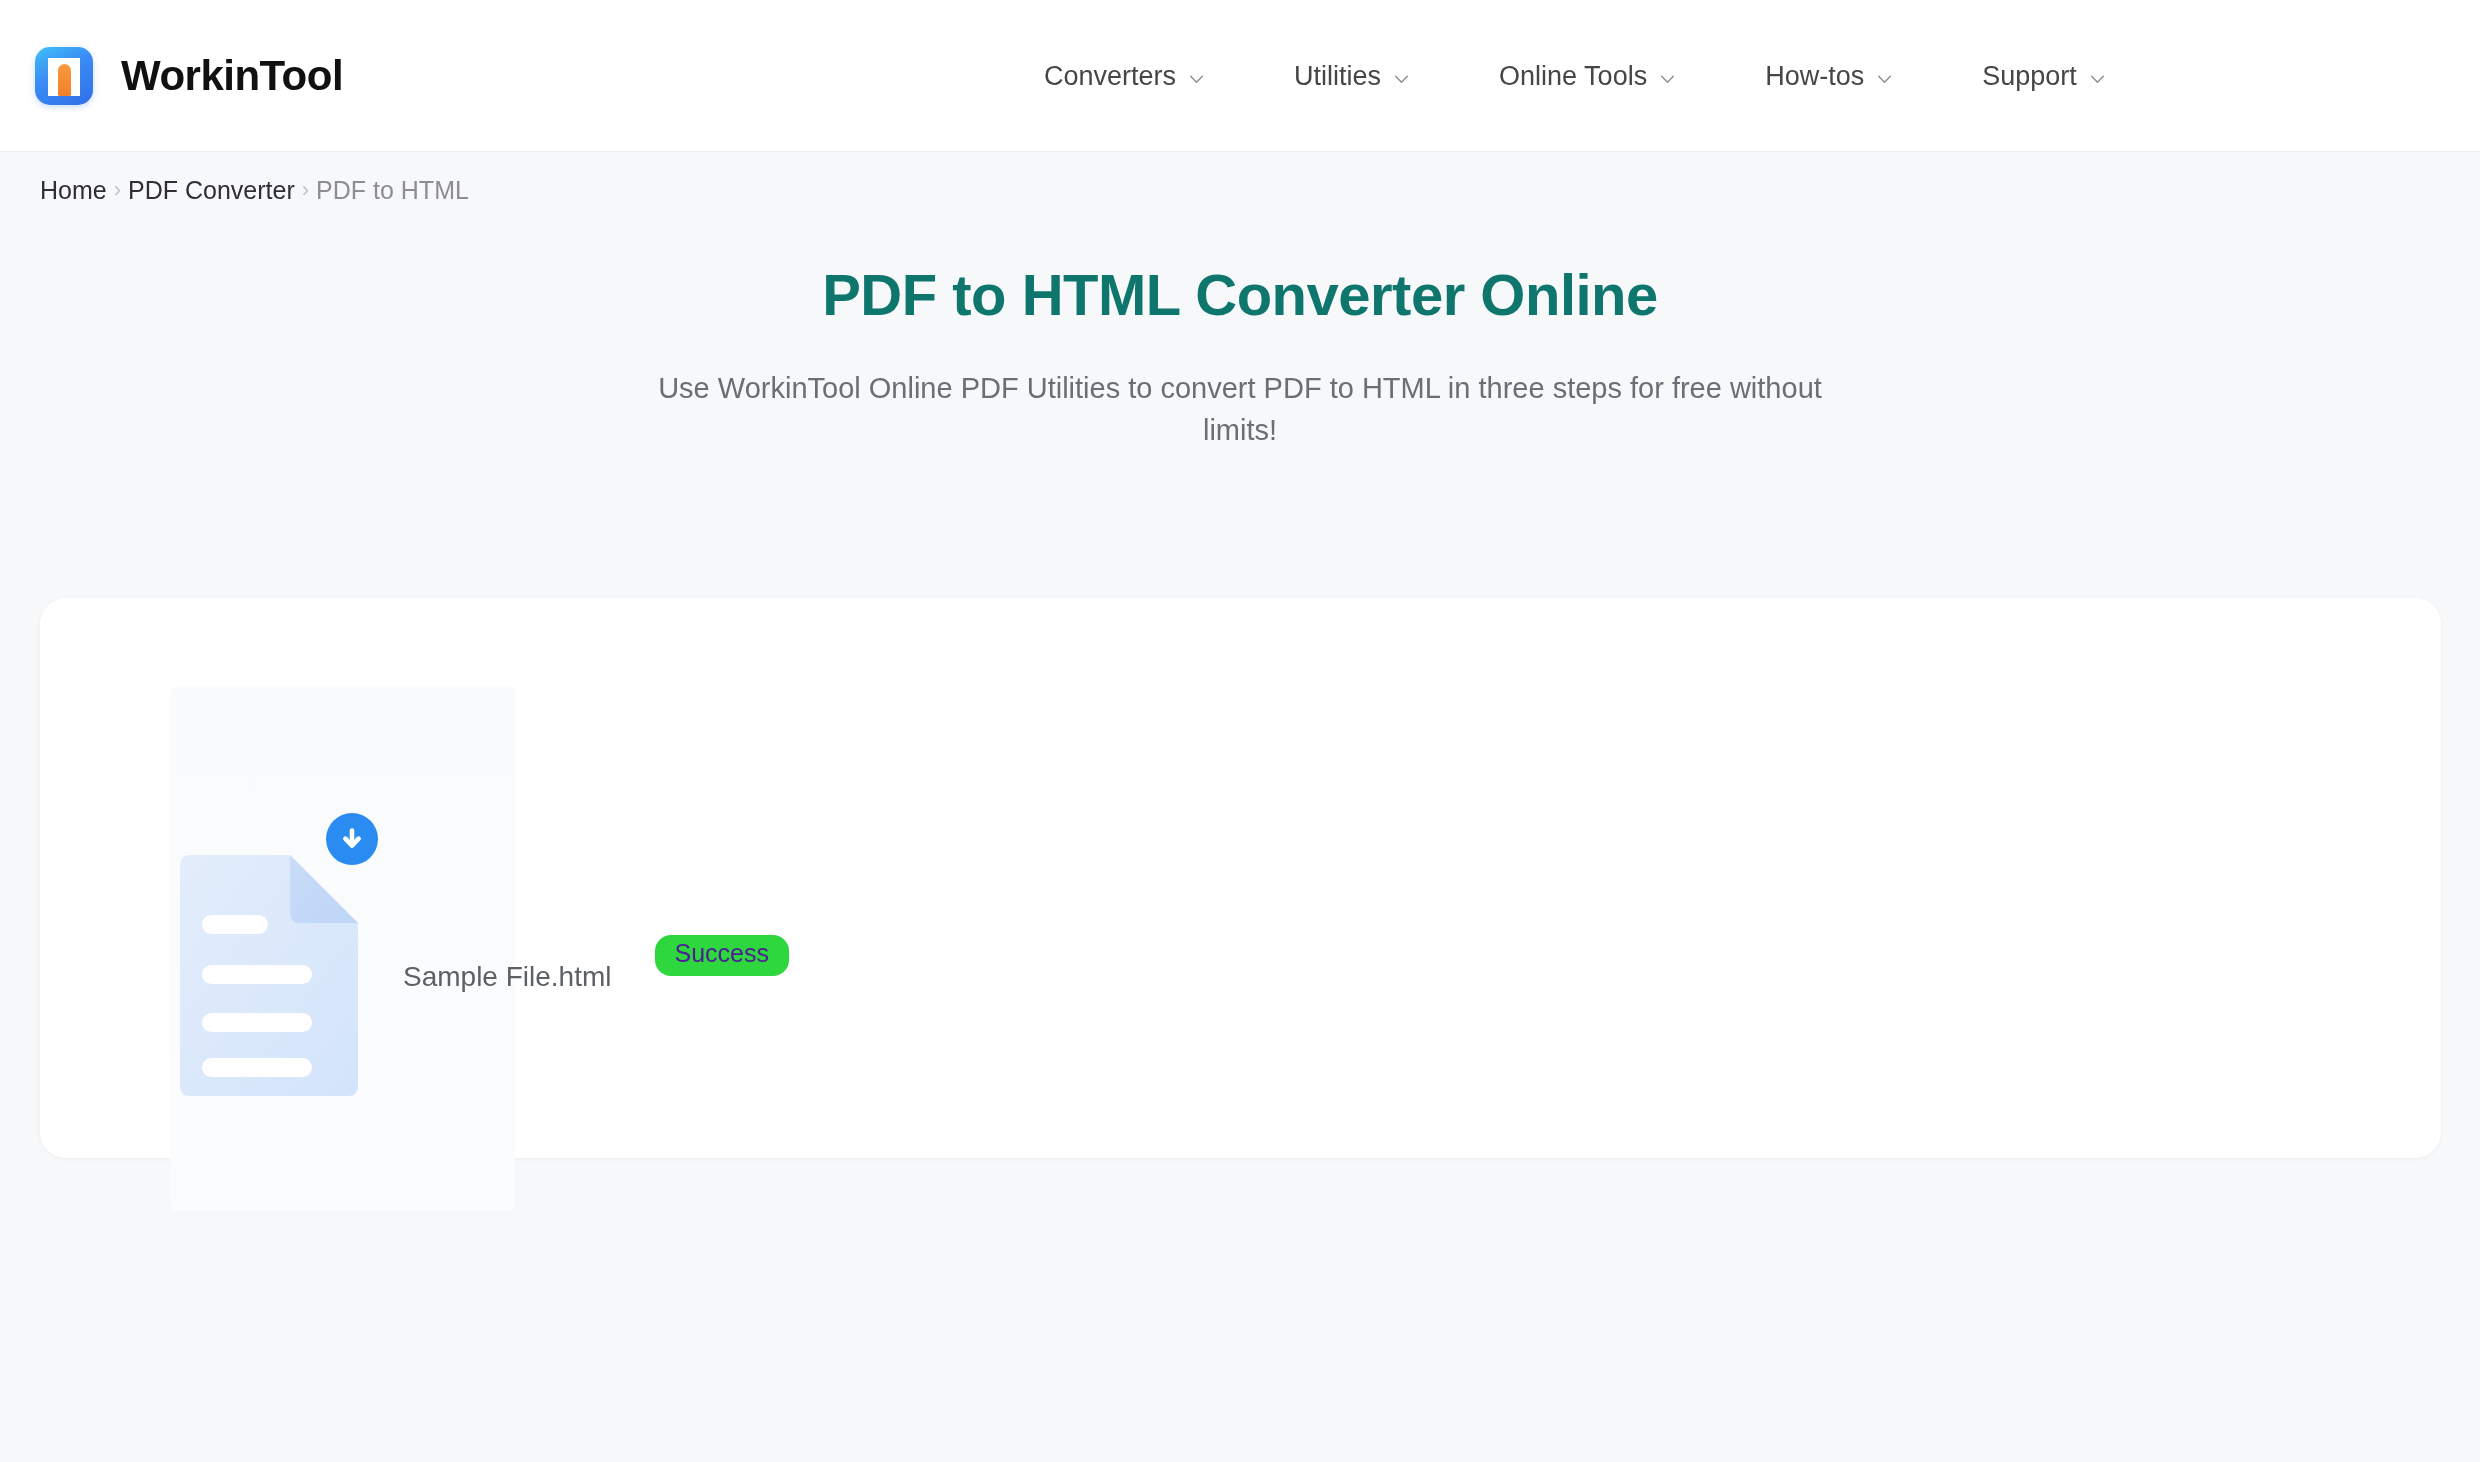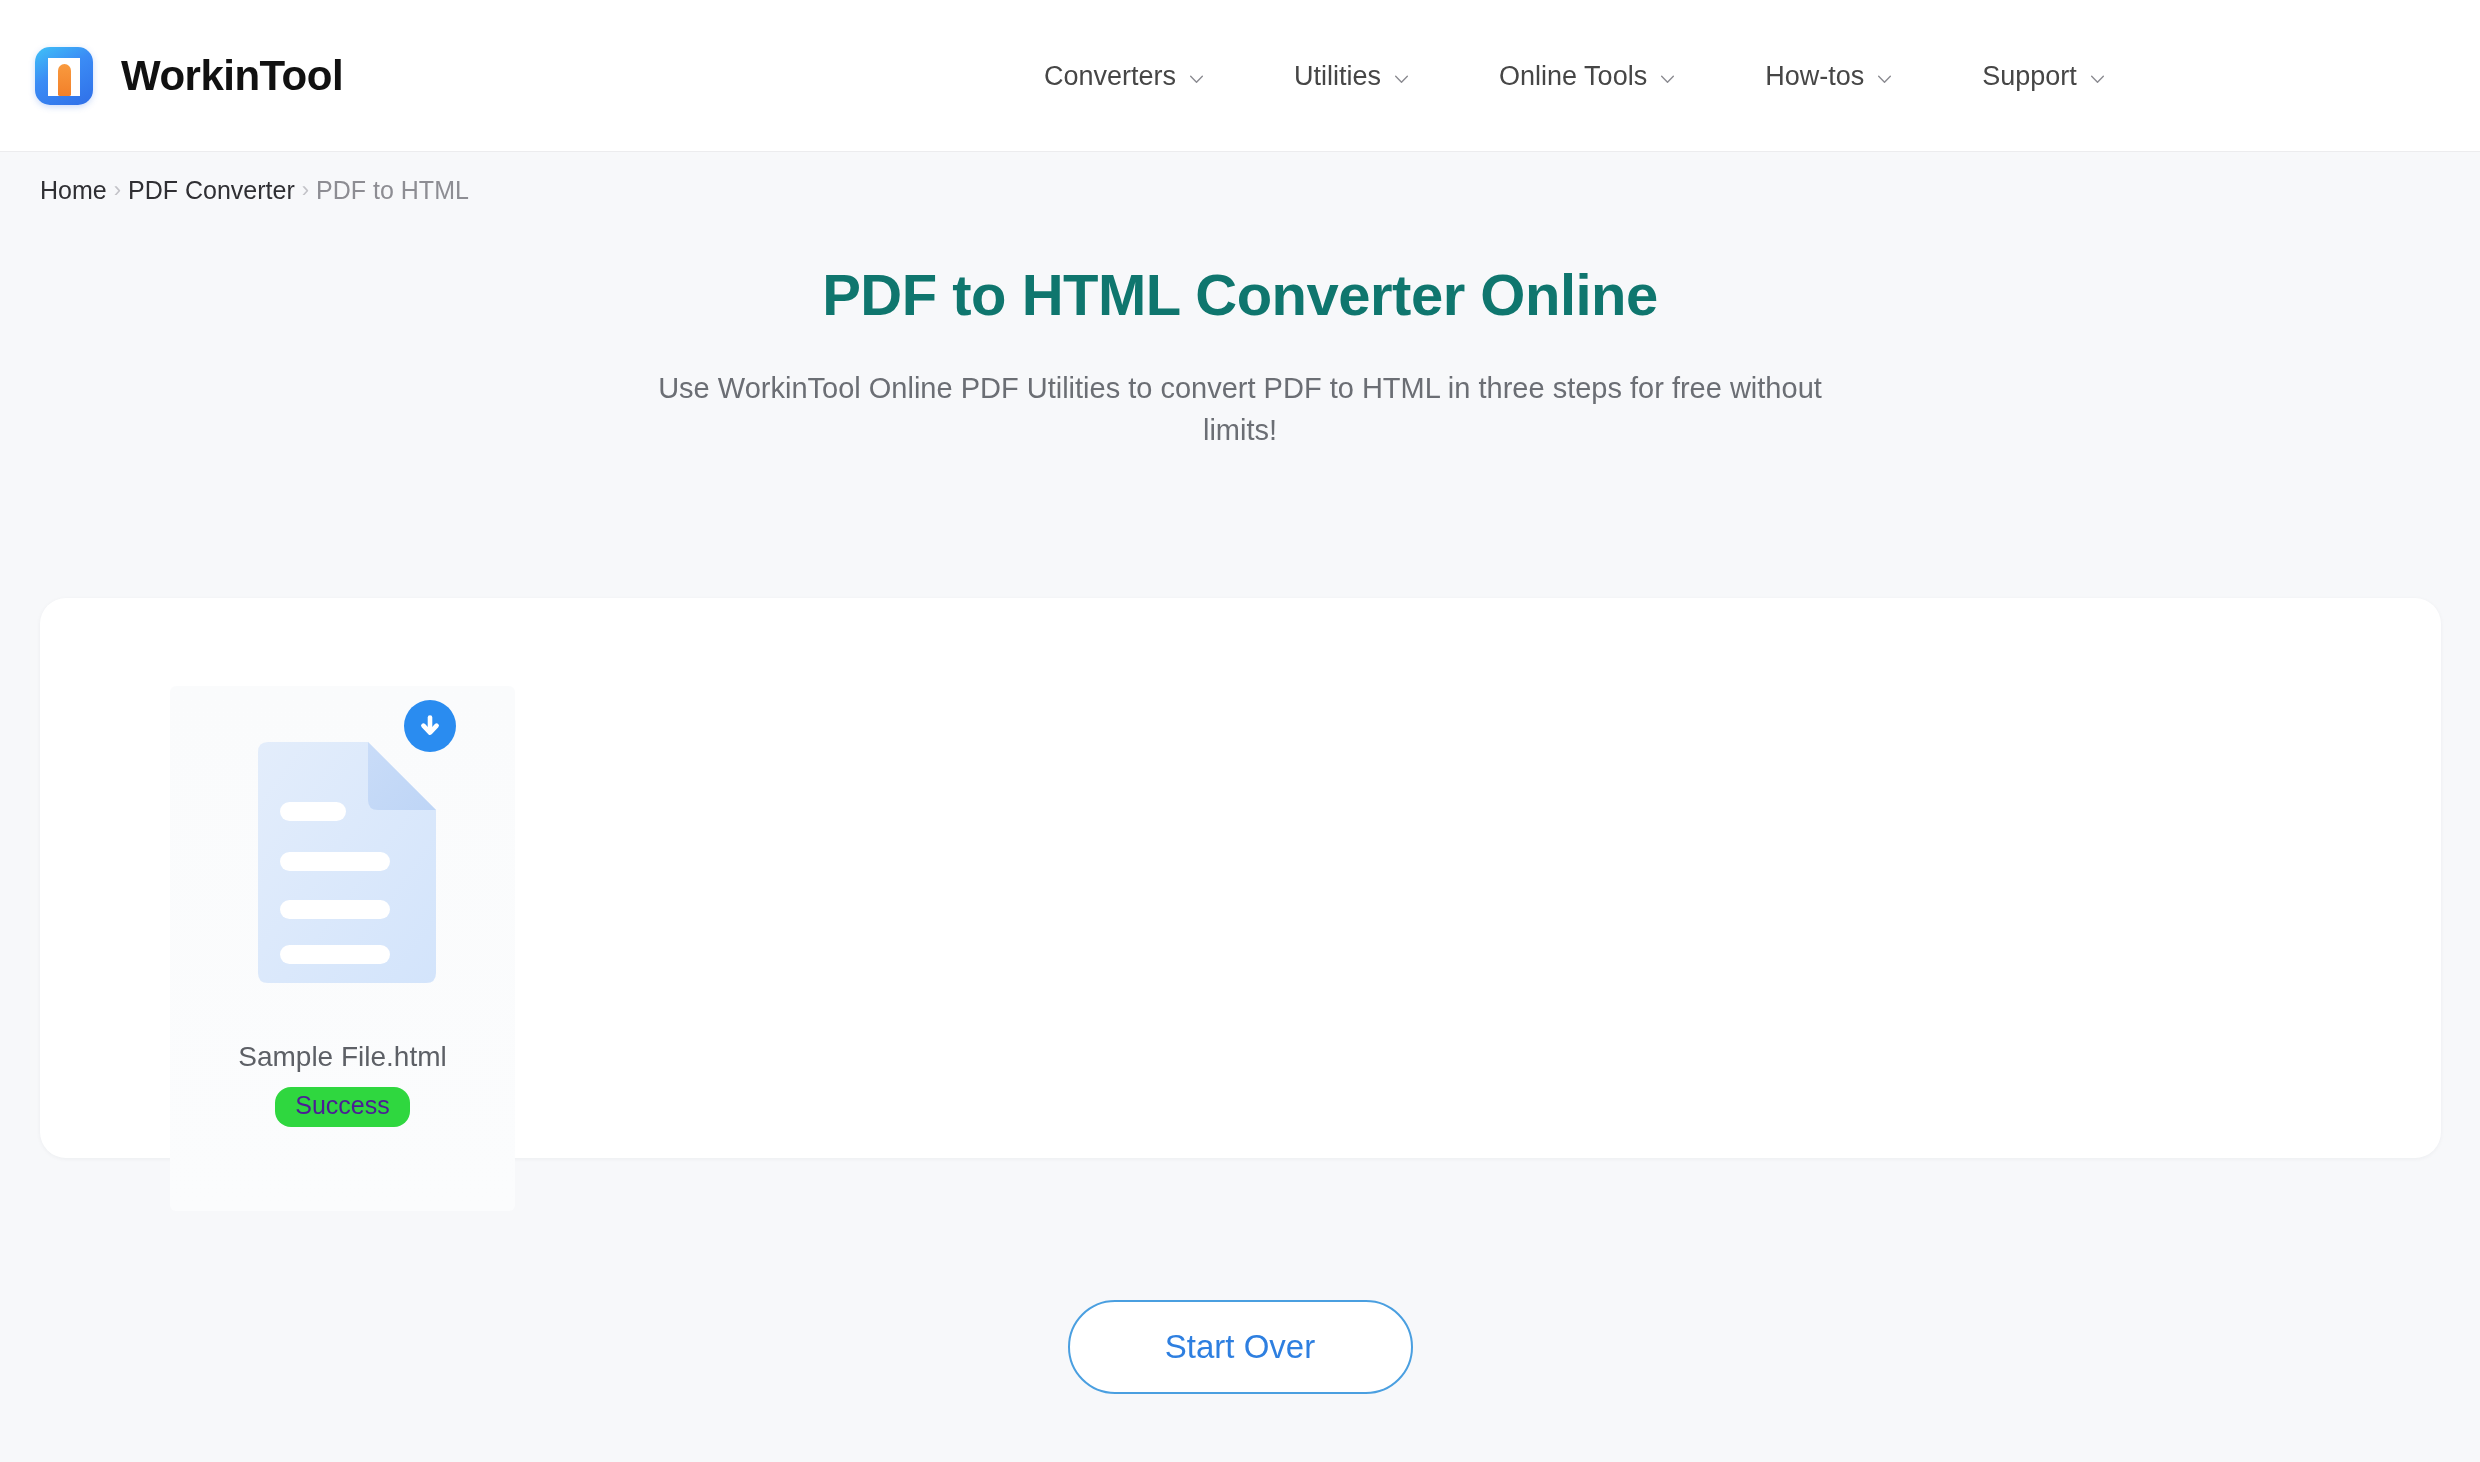--- a/index.html
+++ b/index.html
@@ -155,22 +155,23 @@
 
   .file-tile {
     position: absolute;
     left: 130px;
     top: 88px;
     width: 345px;
     height: 525px;
     background: linear-gradient(180deg, #fafbfc 0%, #fbfcfd 100%);
     border-radius: 6px;
     display: flex;
-    flex-direction: column;
-    align-items: center;
+    flex-direction: row;
+    align-items: center;
+    gap: 43px;
   }
 
   .doc-wrap {
     position: relative;
     margin-top: 54px;
     width: 190px;
     height: 245px;
   }
 
   .doc-icon { display: block; }
@@ -362,15 +363,14 @@
 
     <div class="file-name">Sample File.html</div>
     <div class="status-badge">Success</div>
   </div>
 
 </div>
 
 <div class="actions">
 
 
-  <button class="btn-startover">Start Over</button>
 
 </div>
 
 </body></html>

